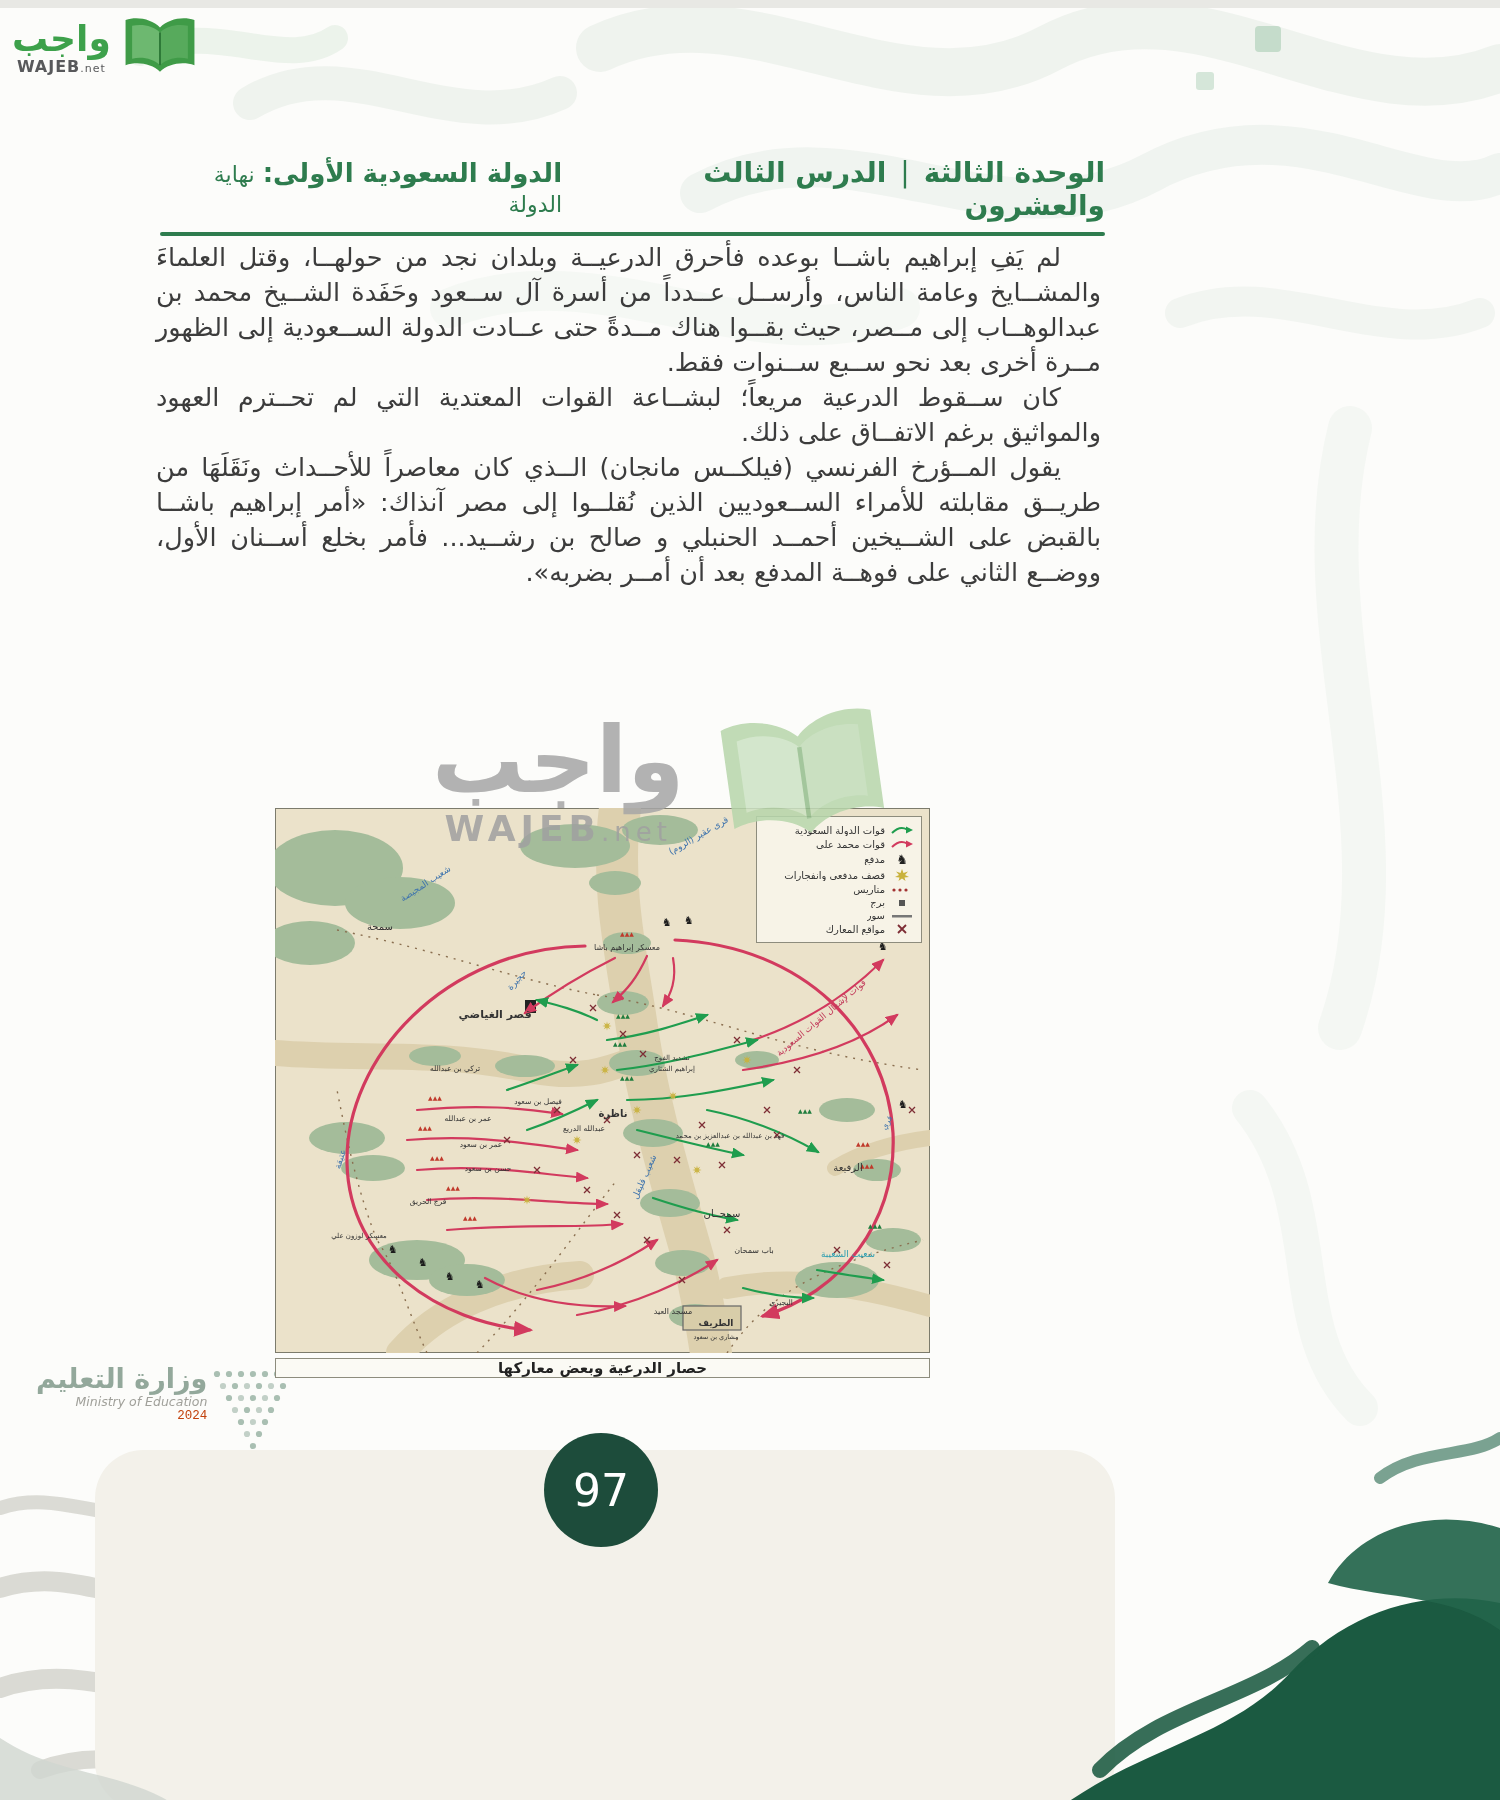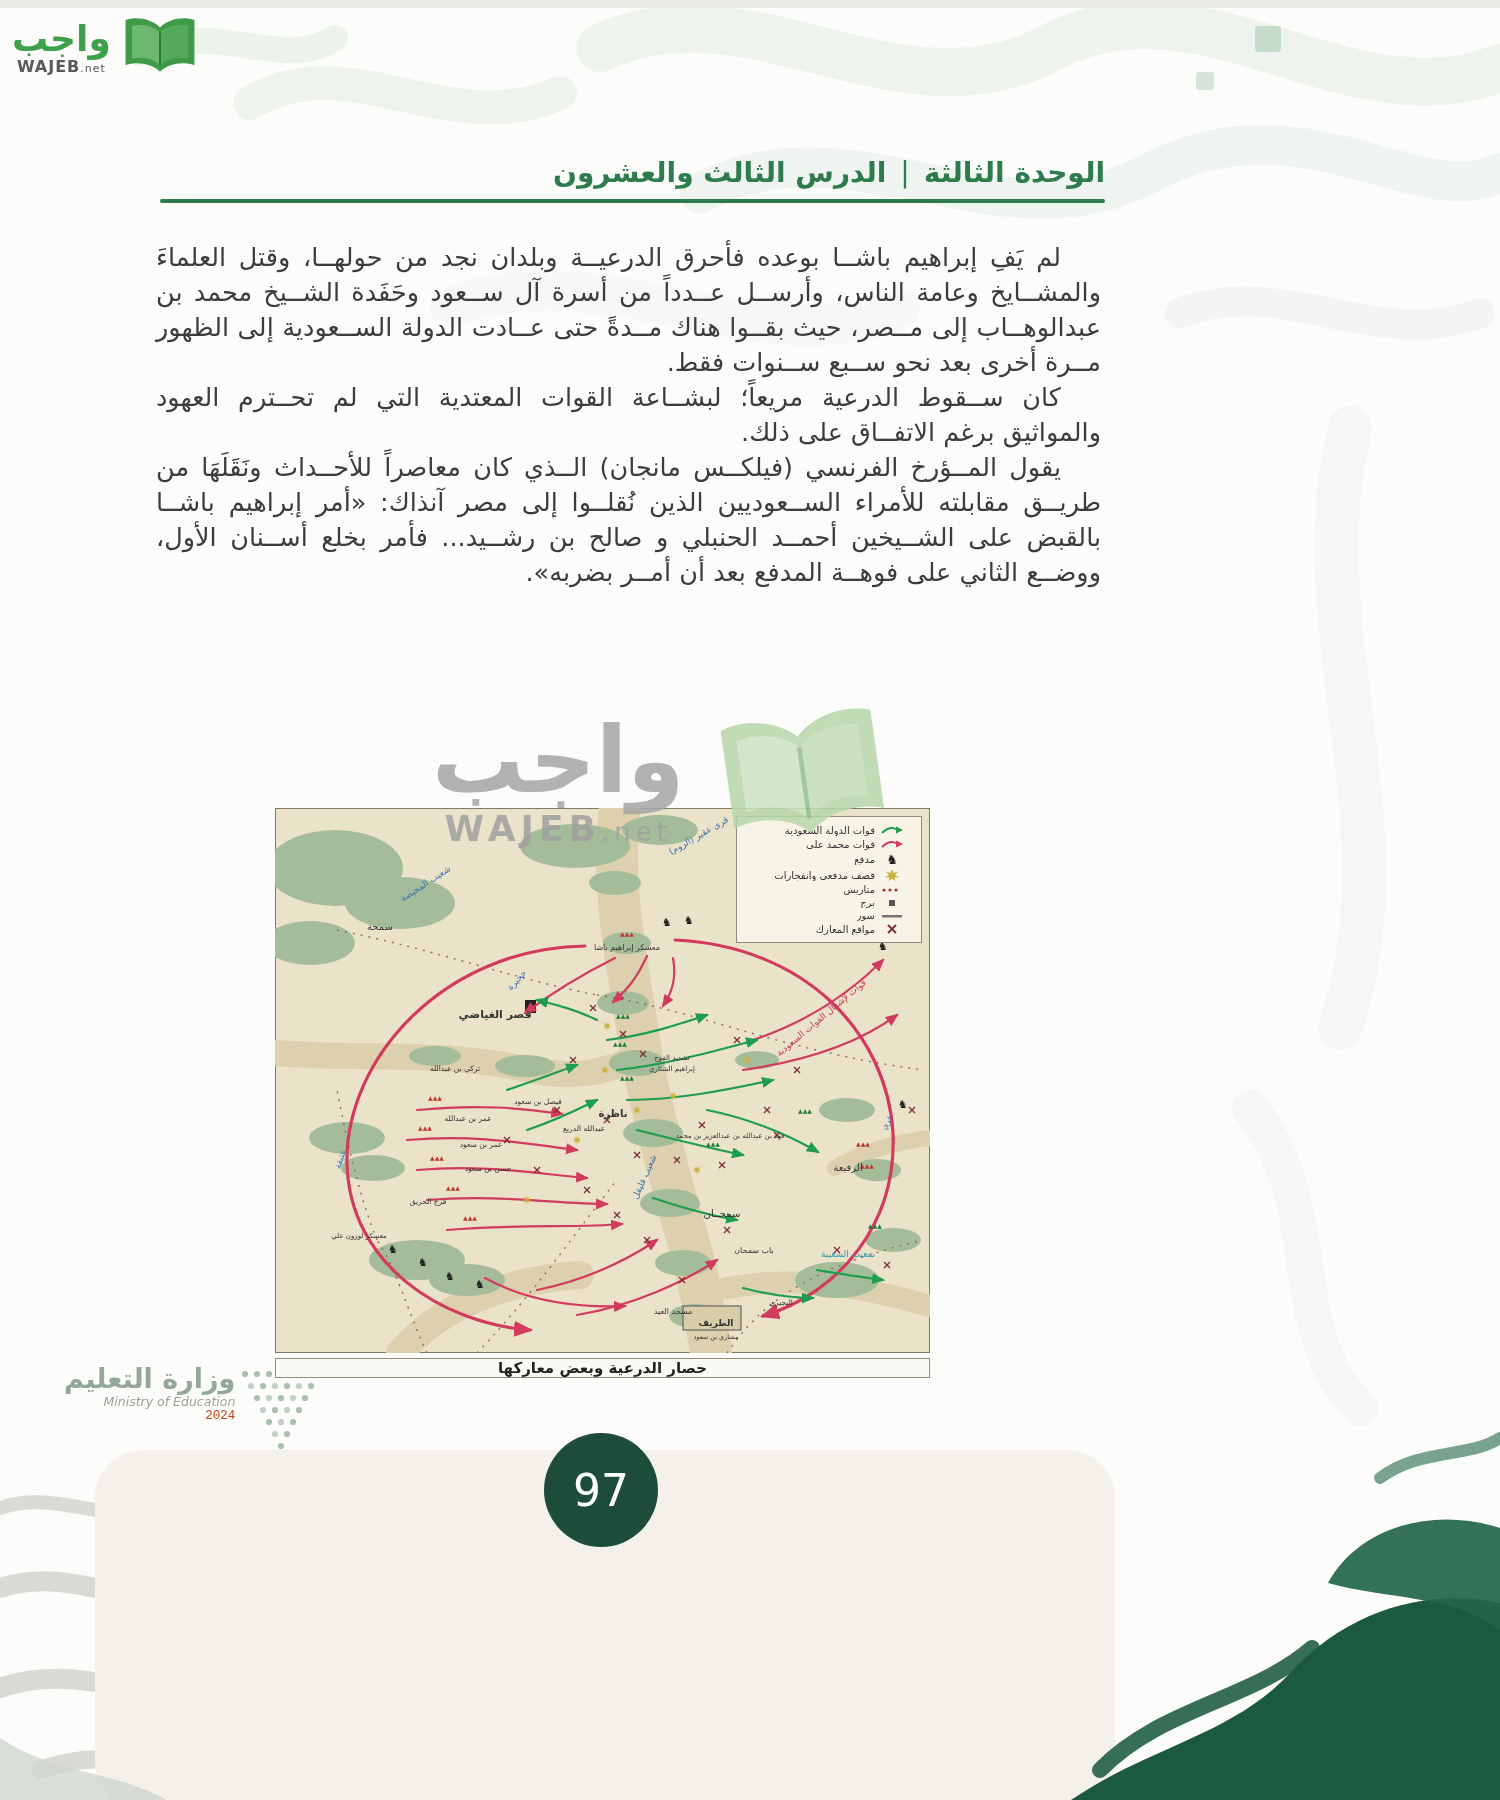--- a/index.html
+++ b/index.html
@@ -41,36 +41,36 @@
   .watermark .wtxt{display:flex; flex-direction:column; align-items:center; line-height:1;}
   .watermark .war{font-size:92px; font-weight:bold; color:#a6a6a6;}
   .watermark .wen{font-size:36px; font-weight:bold; color:#a0a0a0; letter-spacing:5px; margin-top:4px;}
   .watermark .wen .tld{font-weight:normal; font-size:26px;}
   .wbook{transform:rotate(-8deg);}
   
   .map-figure{position:absolute; top:800px; left:275px; width:655px; margin:0; z-index:3;}
   .map-wrap{position:relative; width:655px; height:545px;}
   .legend{
     position:absolute; top:8px; right:8px; width:150px; background:#f7f3e7;
-    border:1px solid #8d8c7d; padding:5px 17px; font-size:10px; color:#333; z-index:2;
+    border:1px solid #8d8c7d; padding:5px 7px; font-size:10px; color:#333; z-index:2;
   }
   .lrow{display:flex; align-items:center; gap:5px; margin:2px 0;}
   .lic{flex:0 0 24px; display:inline-flex; justify-content:center;}
   .llb{white-space:nowrap; overflow:hidden;}
   .map-caption{
     margin-top:5px; border:1px solid #8d8c7d; background:#fbfaf4; text-align:center;
     font-weight:bold; font-size:15px; color:#222; padding:0 0;
   }
   
   .page-circle{
     position:absolute; top:1425px; left:544px; width:114px; height:114px; border-radius:50%;
     background:#1d4c3b; color:#fff; display:flex; align-items:center; justify-content:center;
     font-size:44px; font-weight:normal; z-index:3;
   }
-  .ministry{position:absolute; top:1356px; left:64px; z-index:2; display:flex; align-items:flex-start; direction:rtl;}
+  .ministry{position:absolute; top:1356px; left:36px; z-index:2; display:flex; align-items:flex-start; direction:rtl;}
   .ministry .mtxt{display:flex; flex-direction:column; align-items:flex-start; direction:rtl;}
   .ministry .mar{font-size:27px; font-weight:bold; color:#93a89b; line-height:1.1;}
   .ministry .men{font-size:12.5px; color:#a0a09a; direction:ltr;font-style:italic;}
   .ministry .myr{font-size:12.5px; color:#c2410c; direction:ltr;font-family:Liberation Mono, monospace;}
 </style>
 </head>
 <body>
 
 <div class="page">
 
@@ -115,20 +115,23 @@
       <path d="M50,20 C42,12 28,9 16,12 L16,52 C28,49 42,52 50,60 Z" fill="#6db870"></path>
       <path d="M50,20 C58,12 72,9 84,12 L84,52 C72,49 58,52 50,60 Z" fill="#57aa5c"></path>
       <line x1="50" y1="20" x2="50" y2="60" stroke="#2e7a38" stroke-width="2.5"></line>
     </svg>
   </div>
 
   <header class="page-header" dir="rtl">
     <div class="header-line">
       <div class="header-right">
         <span>الوحدة الثالثة</span><span class="sep">|</span><span>الدرس الثالث والعشرون</span>
+      </div>
+      <div class="header-left">
+        <span class="t1">الدولة السعودية الأولى:</span><span class="t2">نهاية الدولة</span>
       </div>
     </div>
     <div class="rule"></div>
   </header>
 
   <main class="body-text" id="body-text" dir="rtl">
       <p>لم يَفِ إبراهيم باشــا بوعده فأحرق الدرعيــة وبلدان نجد من حولهــا، وقتل العلماءَ والمشــايخ وعامة الناس، وأرســل عــدداً من أسرة آل ســعود وحَفَدة الشــيخ محمد بن عبدالوهــاب إلى مــصر، حيث بقــوا هناك مــدةً حتى عــادت الدولة الســعودية إلى الظهور مــرة أخرى بعد نحو ســبع ســنوات فقط.</p>
       <p>كان ســقوط الدرعية مريعاً؛ لبشــاعة القوات المعتدية التي لم تحــترم العهود والمواثيق برغم الاتفــاق على ذلك.</p>
       <p>يقول المــؤرخ الفرنسي (فيلكــس مانجان) الــذي كان معاصراً للأحــداث ونَقَلَهَا من طريــق مقابلته للأمراء الســعوديين الذين نُقلــوا إلى مصر آنذاك: «أمر إبراهيم باشــا بالقبض على الشــيخين أحمــد الحنبلي و صالح بن رشــيد... فأمر بخلع أســنان الأول، ووضــع الثاني على فوهــة المدفع بعد أن أمــر بضربه».</p>
     </main>

